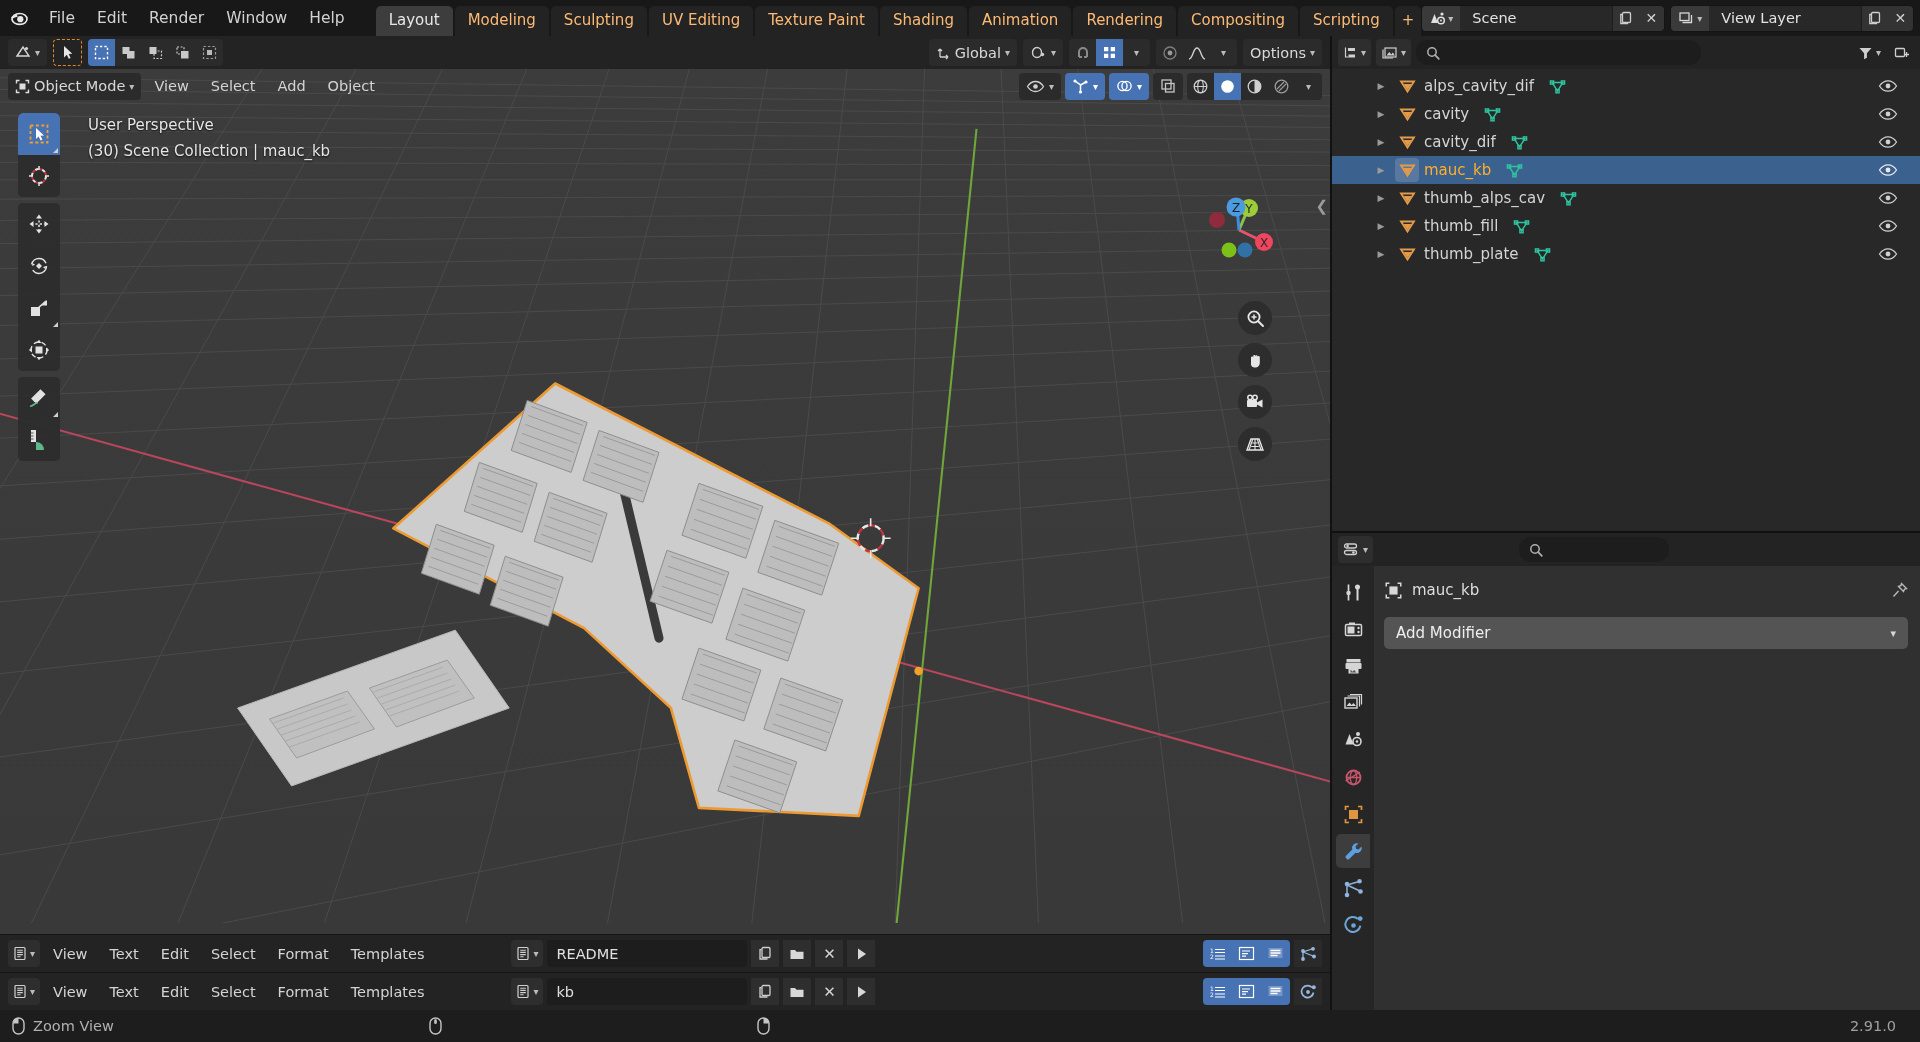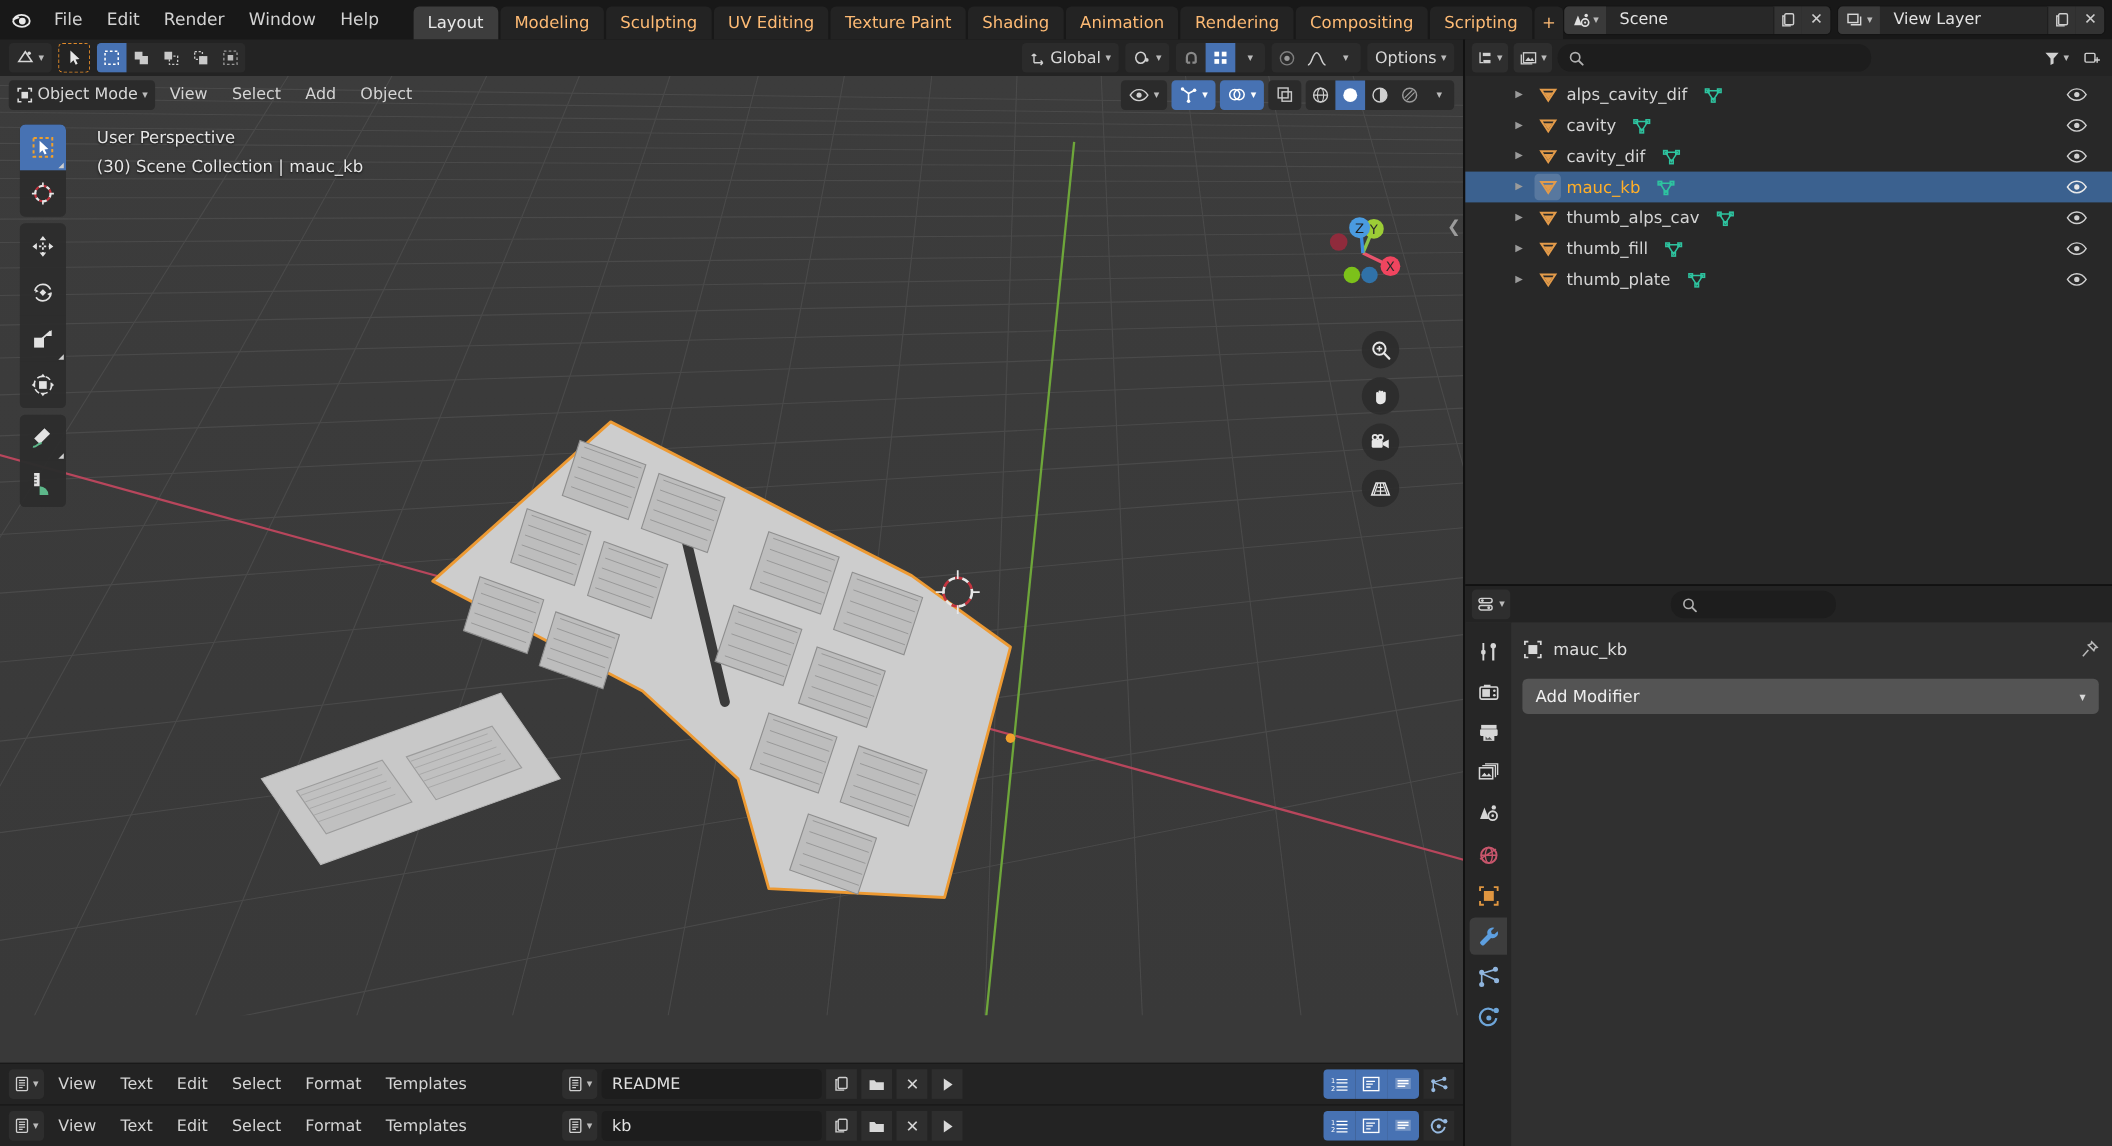--- a/index.html
+++ b/index.html
@@ -1129,14 +1129,38 @@
             <div class="pr-addmod">
               <span>Add Modifier</span>
               <span class="chv">▾</span>
             </div>
           </div>
         </div>
       </div>
     </div>
   </div>
 
+  <div class="statusbar">
+    <div class="sb-mouse">
+      <span>
+        <svg width="13" height="18" viewBox="0 0 13 18">
+            <rect x="1" y="1" width="11" height="16" rx="5.5" fill="none" stroke="#c5c5c5" stroke-width="1.4"></rect>
+            <path d="M1.2 6.5 C1.2 3 3.4 1 6.5 1 V6.5 Z" fill="#c5c5c5"></path>
+          </svg>
+      </span>
+      <span>Zoom View</span>
+    </div>
+    <div style="margin-left:305px;">
+      <svg width="13" height="18" viewBox="0 0 13 18">
+          <rect x="1" y="1" width="11" height="16" rx="5.5" fill="none" stroke="#c5c5c5" stroke-width="1.4"></rect>
+          <rect x="5.2" y="2.2" width="2.6" height="4.8" rx="1.3" fill="#c5c5c5"></rect>
+        </svg>
+    </div>
+    <div style="margin-left:305px;">
+      <svg width="13" height="18" viewBox="0 0 13 18">
+          <rect x="1" y="1" width="11" height="16" rx="5.5" fill="none" stroke="#c5c5c5" stroke-width="1.4"></rect>
+          <path d="M11.8 6.5 C11.8 3 9.6 1 6.5 1 V6.5 Z" fill="#c5c5c5"></path>
+        </svg>
+    </div>
+    <div class="sb-version">2.91.0</div>
+  </div>
 
 </div>
 
 </body></html>

